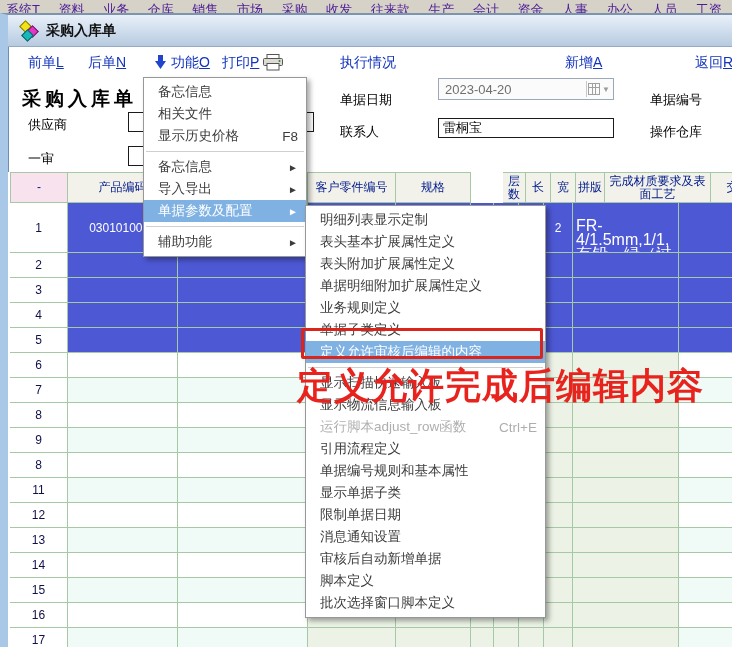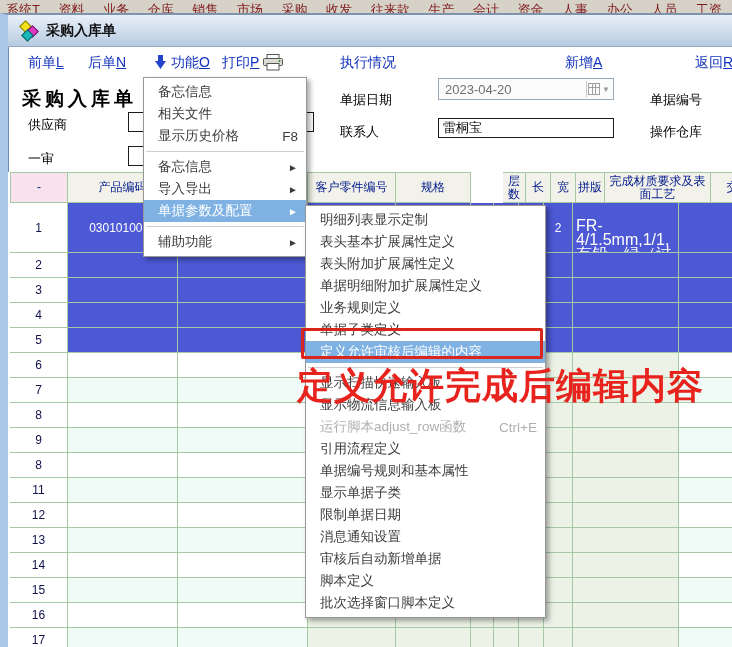--- a/index.html
+++ b/index.html
@@ -4,21 +4,21 @@
 <style>
   html,body{margin:0;padding:0;}
   body{
     width:732px;height:647px;position:relative;overflow:hidden;
     background:#d6d2c8;
     font-family:"Liberation Sans","DejaVu Sans",sans-serif;
   }
   
   .appmenu{
     height:12px;overflow:hidden;display:flex;justify-content:space-between;
-    padding:1px 10px 0 6px;font-size:13px;color:#7f1d1d;background:#d6d2c8;
+    padding:1px 10px 0 6px;font-size:13px;color:#4c1d95;background:#d6d2c8;
   }
   .appmenu span{white-space:nowrap;}
   
   .window{
     position:absolute;left:0;top:13px;right:0;bottom:0;background:#ffffff;
     border-top:2px solid #7e93ac;border-left:8px solid #a9c7e6;
     box-shadow:inset 1px 0 0 #6e8cb4;
   }
   .titlebar{
     position:absolute;left:0;right:0;top:0;height:31px;

